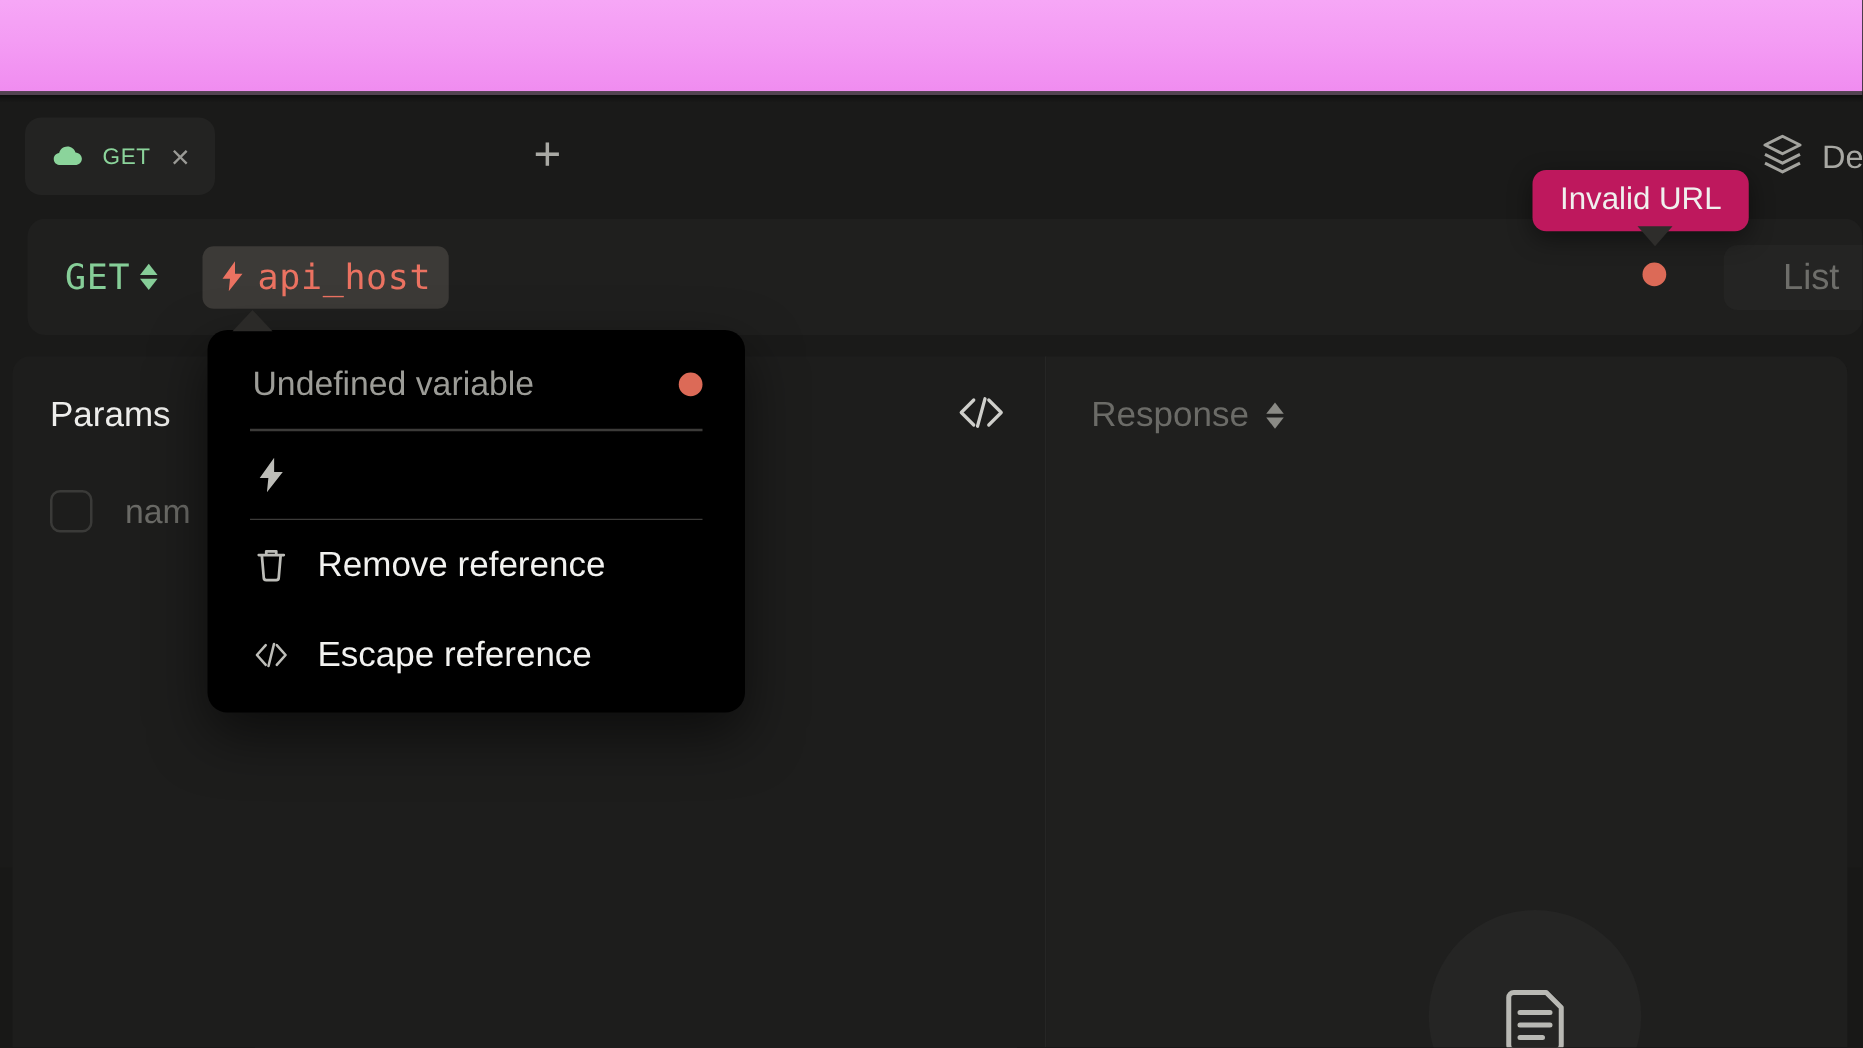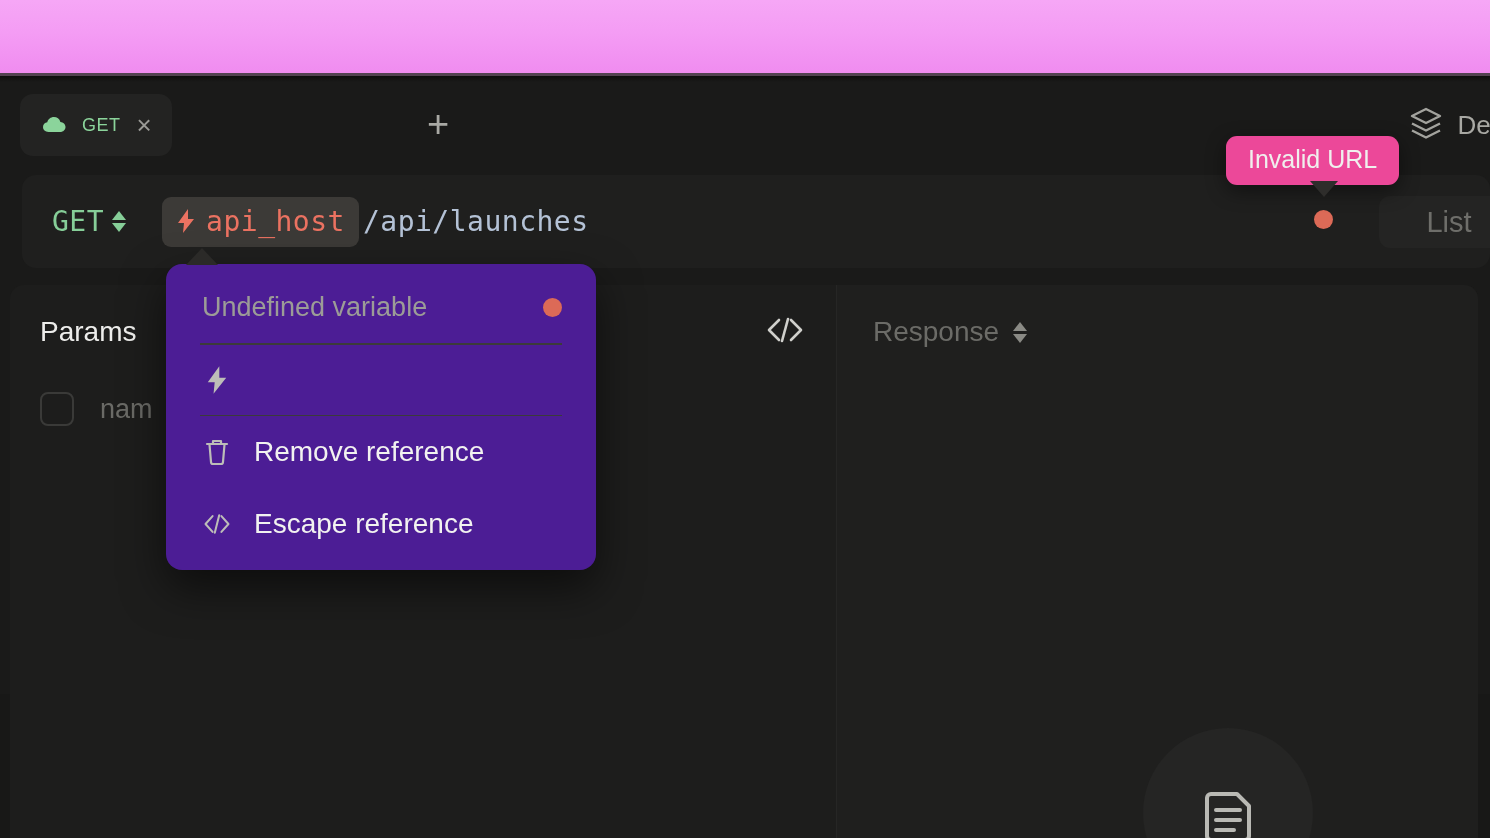--- a/index.html
+++ b/index.html
@@ -196,21 +196,21 @@
     align-items: center;
     justify-content: center;
     color: #6E6E6A;
     font-size: 29px;
   }
 
   
   .tooltip {
     position: absolute;
     left: 1226px; top: 136px;
-    background: #ec4899;
+    background: #be185d;
     border-radius: 11px;
     padding: 9px 22px 11px 22px;
     color: #F0F0EE;
     font-size: 25px;
     box-shadow: 0 6px 20px rgba(0,0,0,.45);
   }
   .tooltip-arrow {
     position: absolute;
     left: 1310px; top: 181px;
     width: 0; height: 0;
@@ -300,21 +300,21 @@
     width: 0; height: 0;
     border-left: 16px solid transparent;
     border-right: 16px solid transparent;
     border-bottom: 17px solid #2B2A28;
     z-index: 31;
   }
   .ctx-menu {
     position: absolute;
     left: 166px; top: 264px;
     width: 430px;
-    background: #4c1d95;
+    background: #000000;
     border-radius: 16px;
     padding: 6px 0 10px 0;
     box-shadow: 0 18px 44px rgba(0,0,0,.55);
     z-index: 30;
   }
   .ctx-head {
     display: flex;
     align-items: center;
     justify-content: space-between;
     padding: 22px 34px 20px 36px;
@@ -403,21 +403,20 @@
 
     <div class="url-input">
       <span class="var-chip">
         <span class="bolt">
           <svg width="20" height="26" viewBox="0 0 20 26">
             <path d="M12 1 2 15h6l-1 10L18 11h-6z" fill="#EB7261"></path>
           </svg>
         </span>
         <span class="var-chip-text">api_host</span>
       </span>
-      <span class="url-path">/api/launches</span>
     </div>
   </div>
 
   <div class="err-dot"></div>
 
   <div class="send-btn">
     <span>List</span>
   </div>
 
   <div class="tooltip">

